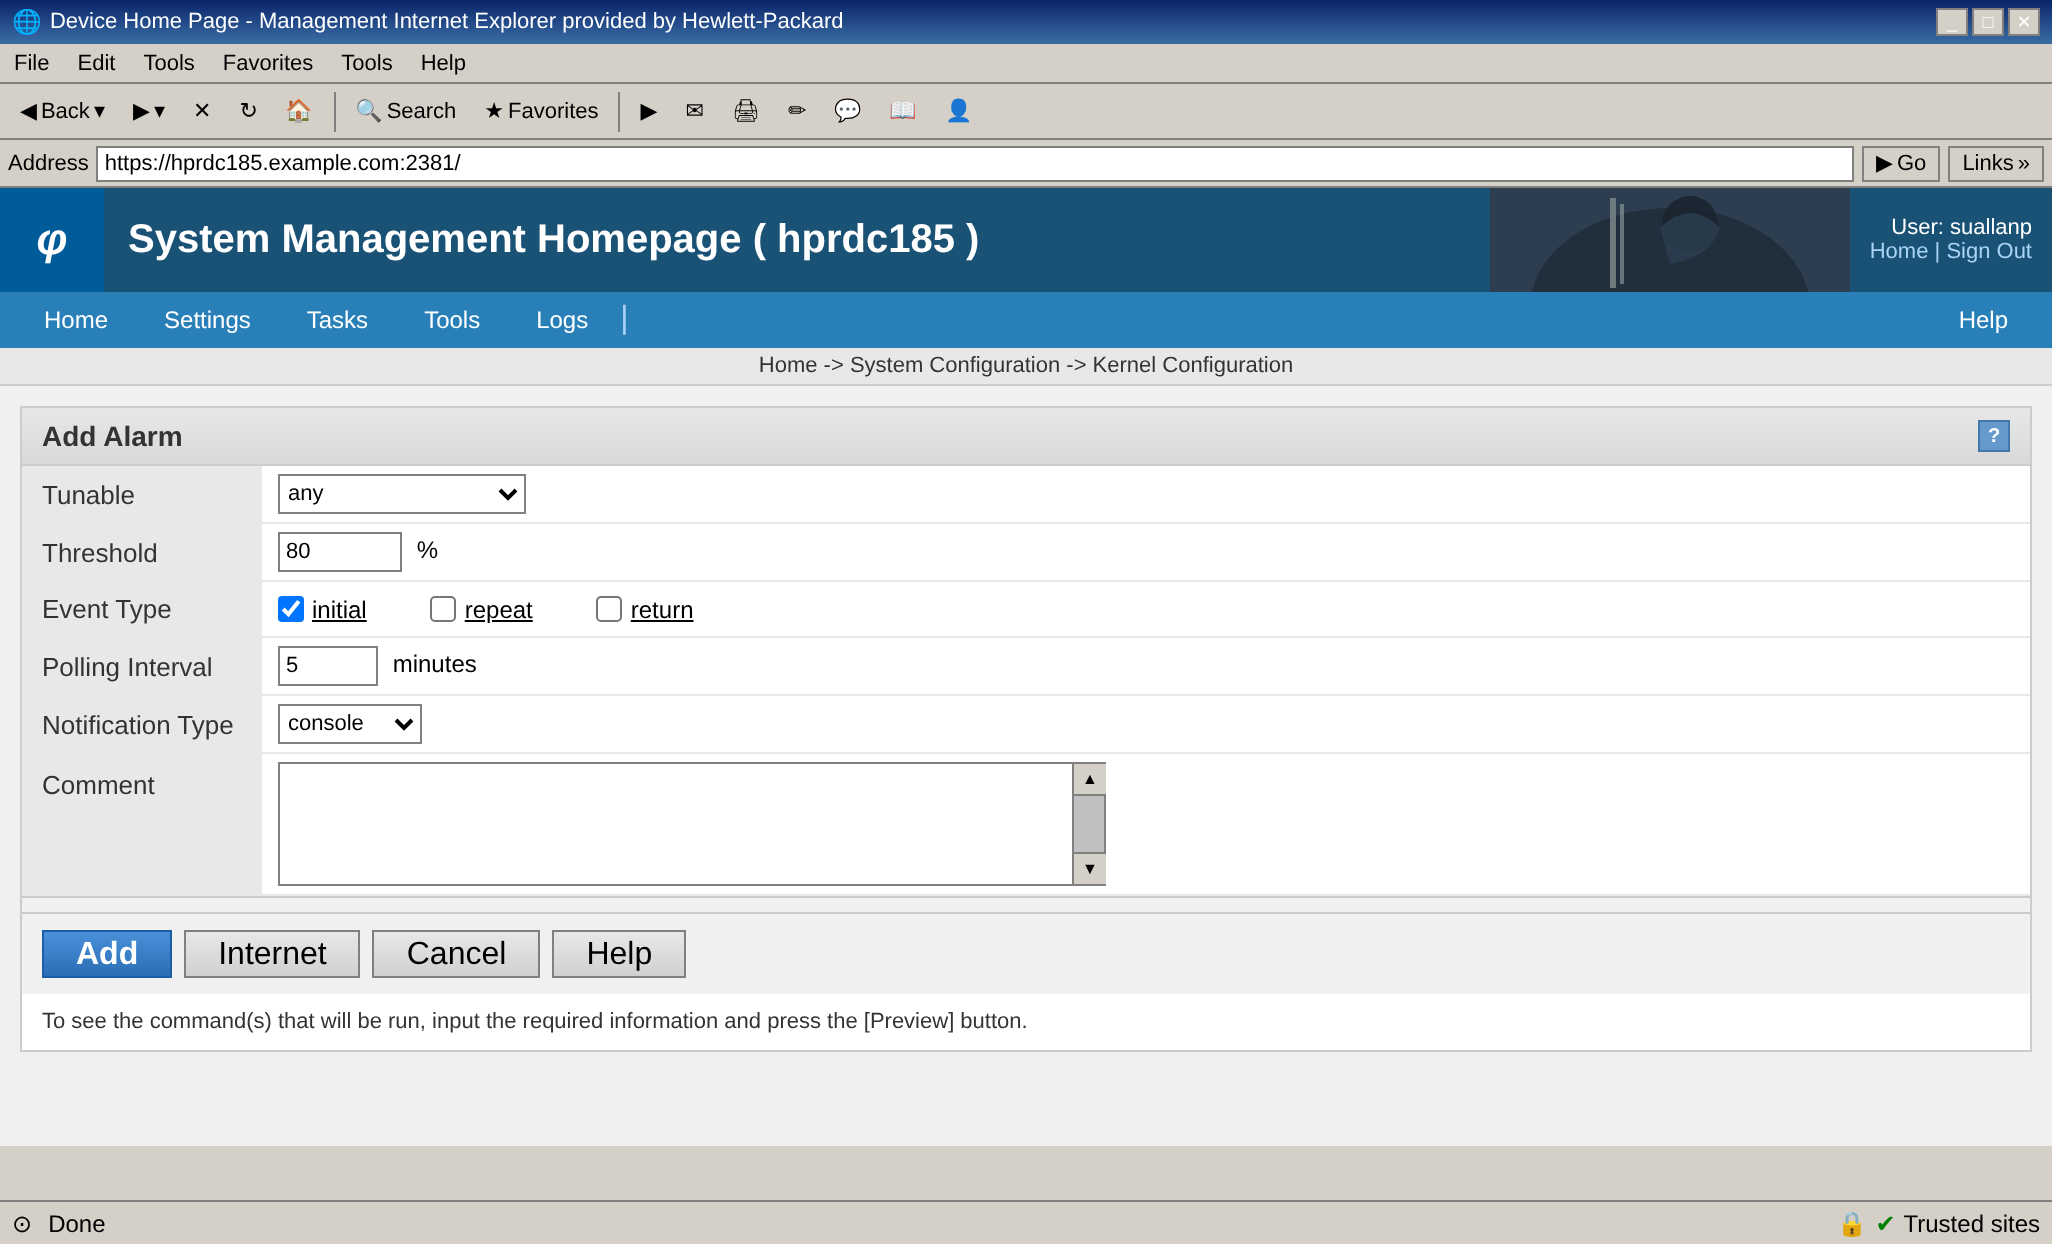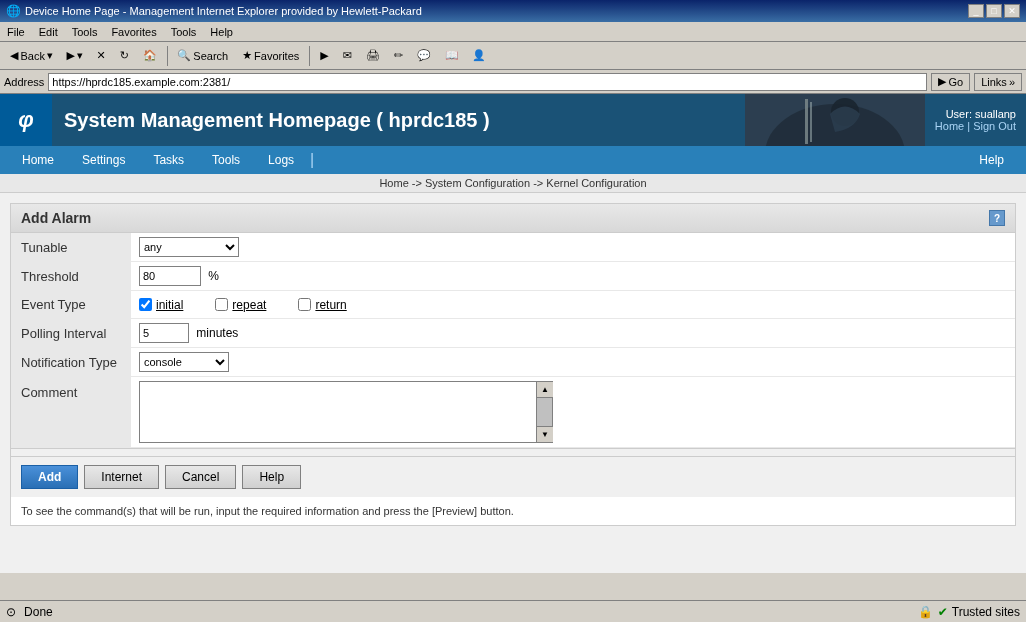--- a/index.html
+++ b/index.html
@@ -236,21 +236,21 @@
     .action-bar {
       background: #f0f0f0;
       padding: 8px 10px;
       border-top: 1px solid #ccc;
       display: flex;
       gap: 6px;
       align-items: center;
     }
     .action-btn {
       padding: 3px 16px;
-      font-size: 12px;
+      font-size: 16px;
       border: 1px solid #808080;
       cursor: pointer;
       height: 24px;
       background: linear-gradient(to bottom, #e8e8e8, #d0d0d0);
     }
     .action-btn-primary {
       background: linear-gradient(to bottom, #4a90d9, #2a6fb5);
       color: white;
       border-color: #1a5fa5;
       font-weight: bold;
@@ -265,22 +265,22 @@
       align-items: center;
       padding: 2px 6px;
       gap: 8px;
       height: 22px;
       position: fixed;
       bottom: 0;
       width: 100%;
     }
     .status-right { margin-left: auto; display: flex; align-items: center; gap: 4px; }
 
-    .tunable-select { width: 100px; }
-    .notification-select { width: 90px; }
+    .tunable-select { width: 124px; }
+    .notification-select { width: 72px; }
 
     .nav-divider { color: #aad4f5; font-size: 16px; margin: 0 2px; }
   </style>
 </head>
 <body>
 
 <div class="title-bar">
   <div class="title-bar-left">
     <span style="font-size:12px;">🌐</span>
     <span>Device Home Page - Management Internet Explorer provided by Hewlett-Packard</span>

